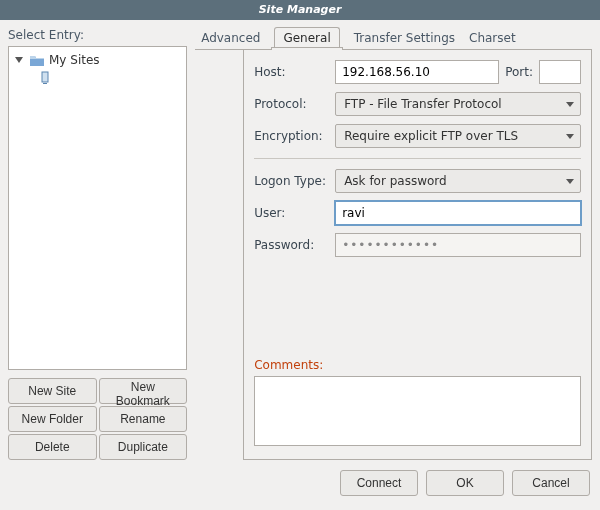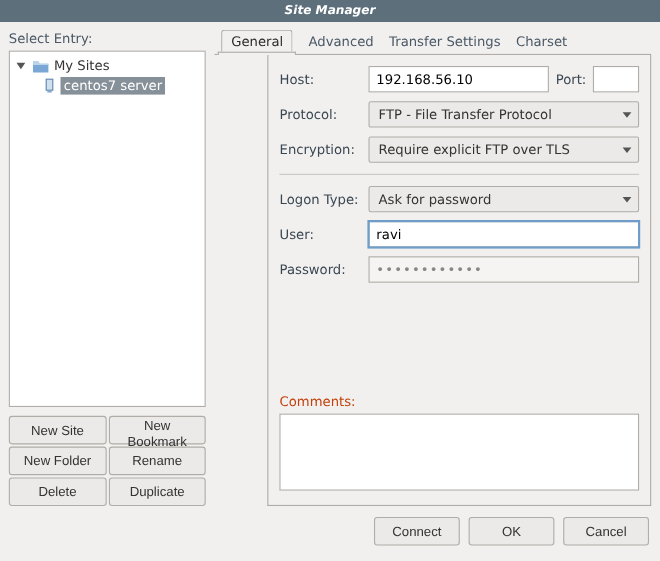--- a/index.html
+++ b/index.html
@@ -214,37 +214,36 @@
         </span>
         <span class="tree-label">My Sites</span>
       </div>
       <div class="tree-row indent">
         <span class="server-icon">
           <svg width="12" height="14" viewBox="0 0 12 14">
               <rect x="3" y="1" width="6" height="10" fill="#cfe0ef" stroke="#5b85b0"></rect>
               <rect x="4" y="12" width="4" height="1" fill="#5b85b0"></rect>
             </svg>
         </span>
-        <span class="tree-label selected">centos7 server</span>
       </div>
     </div>
     <div class="btn-grid">
       <button class="std">New Site</button>
       <button class="std">New Bookmark</button>
       <button class="std">New Folder</button>
       <button class="std">Rename</button>
       <button class="std">Delete</button>
       <button class="std">Duplicate</button>
     </div>
   </div>
 
   <div class="right-pane">
     <div class="tabs">
+      <div class="tab">Advanced</div>
       <div class="tab active">General</div>
-      <div class="tab">Advanced</div>
       <div class="tab">Transfer Settings</div>
       <div class="tab">Charset</div>
     </div>
     <div class="form">
       <div class="row">
         <label>Host:</label>
         <input type="text" class="host-input" value="192.168.56.10" style="">
         <label style="width:auto">Port:</label>
         <input type="text" class="port-input" value="" style="">
       </div>

